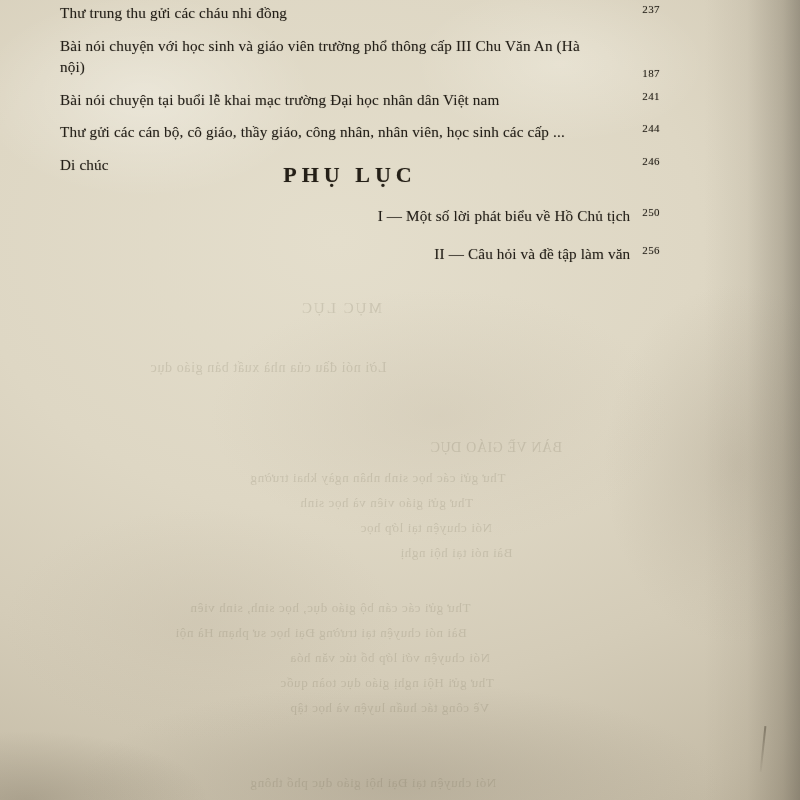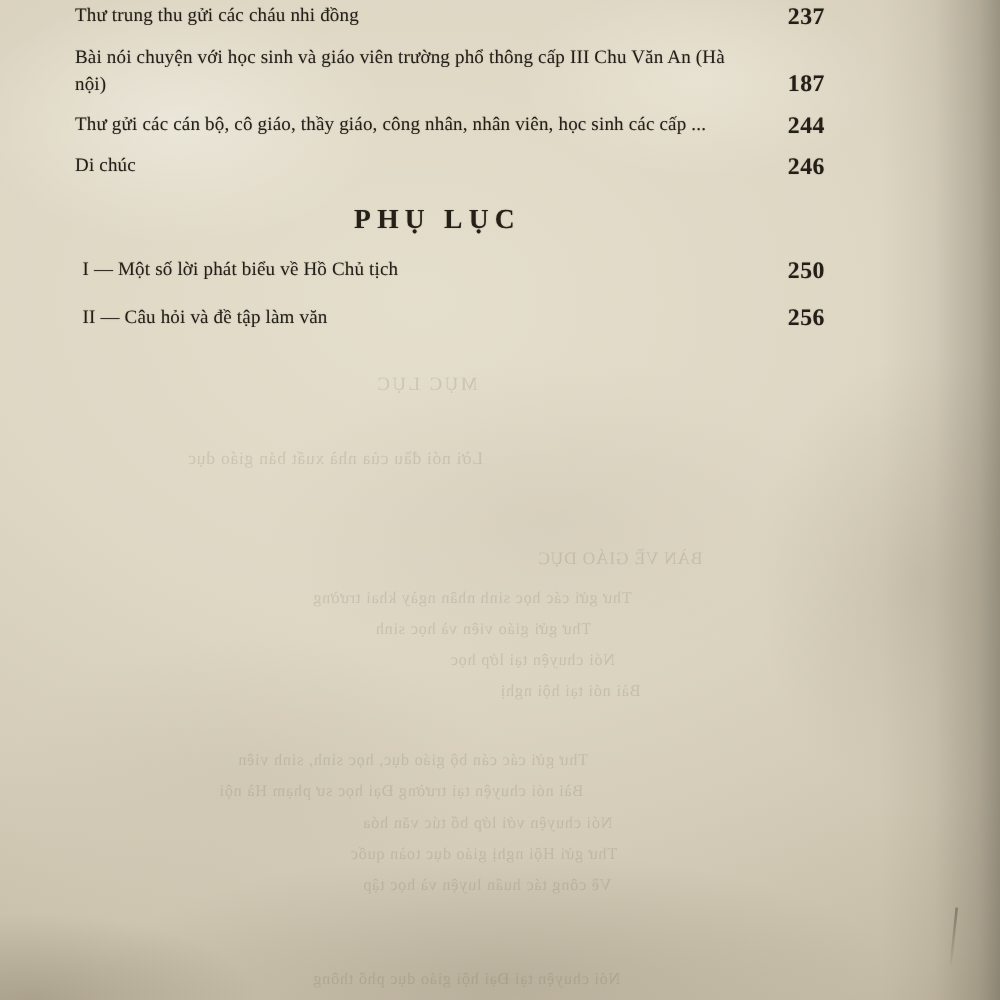--- a/index.html
+++ b/index.html
@@ -72,22 +72,22 @@
     color: #231f18;
   }
   .toc-entry .title {
     font-size: 15.2px;
     line-height: 1.42;
     letter-spacing: 0.15px;
     max-width: 520px;
     text-shadow: 0 0 1px rgba(60,52,40,0.35);
   }
   .toc-entry .page {
-    font-size: 19px;
-    font-weight: 700;
+    font-size: 11px;
+    font-weight: 400;
     letter-spacing: 0.4px;
     padding-left: 12px;
     white-space: nowrap;
     position: relative;
     top: 1px;
     text-shadow: 0 0 1px rgba(60,52,40,0.35);
   }
 
   
   .section-heading {
@@ -103,21 +103,21 @@
     text-shadow: 0 0 1px rgba(60,52,40,0.4);
   }
 
   
   .appendix {
     position: absolute;
     left: 60px;
     top: 205px;
     width: 600px;
   }
-  .appendix .toc-entry { margin-bottom: 16px; }
+  .appendix .toc-entry { margin-bottom: 16px; justify-content: flex-end; }
   .appendix .title { padding-left: 6px; }
 
   
   .bleed {
     position: absolute;
     z-index: 2;
     color: rgba(96,86,68,0.17);
     font-family: "Liberation Serif", serif;
     letter-spacing: 0.6px;
     white-space: nowrap;
@@ -181,20 +181,24 @@
       <div class="toc-entry" style="margin-top:2px;text-align:center;">
         <span class="title">Thư trung thu gửi các cháu nhi đồng</span>
         <span class="page">237</span>
       </div>
 
       <div class="toc-entry">
         <span class="title">Bài nói chuyện với học sinh và giáo viên trường phổ thông cấp III Chu Văn An (Hà nội)</span>
         <span class="page" style="align-self:flex-end;">187</span>
       </div>
 
+      <div class="toc-entry">
+        <span class="title">Bài nói chuyện tại buổi lễ khai mạc trường Đại học nhân dân Việt nam</span>
+        <span class="page">241</span>
+      </div>
 
       <div class="toc-entry">
         <span class="title">Thư gửi các cán bộ, cô giáo, thầy giáo, công nhân, nhân viên, học sinh các cấp ...</span>
         <span class="page">244</span>
       </div>
 
       <div class="toc-entry">
         <span class="title">Di chúc</span>
         <span class="page">246</span>
       </div>

